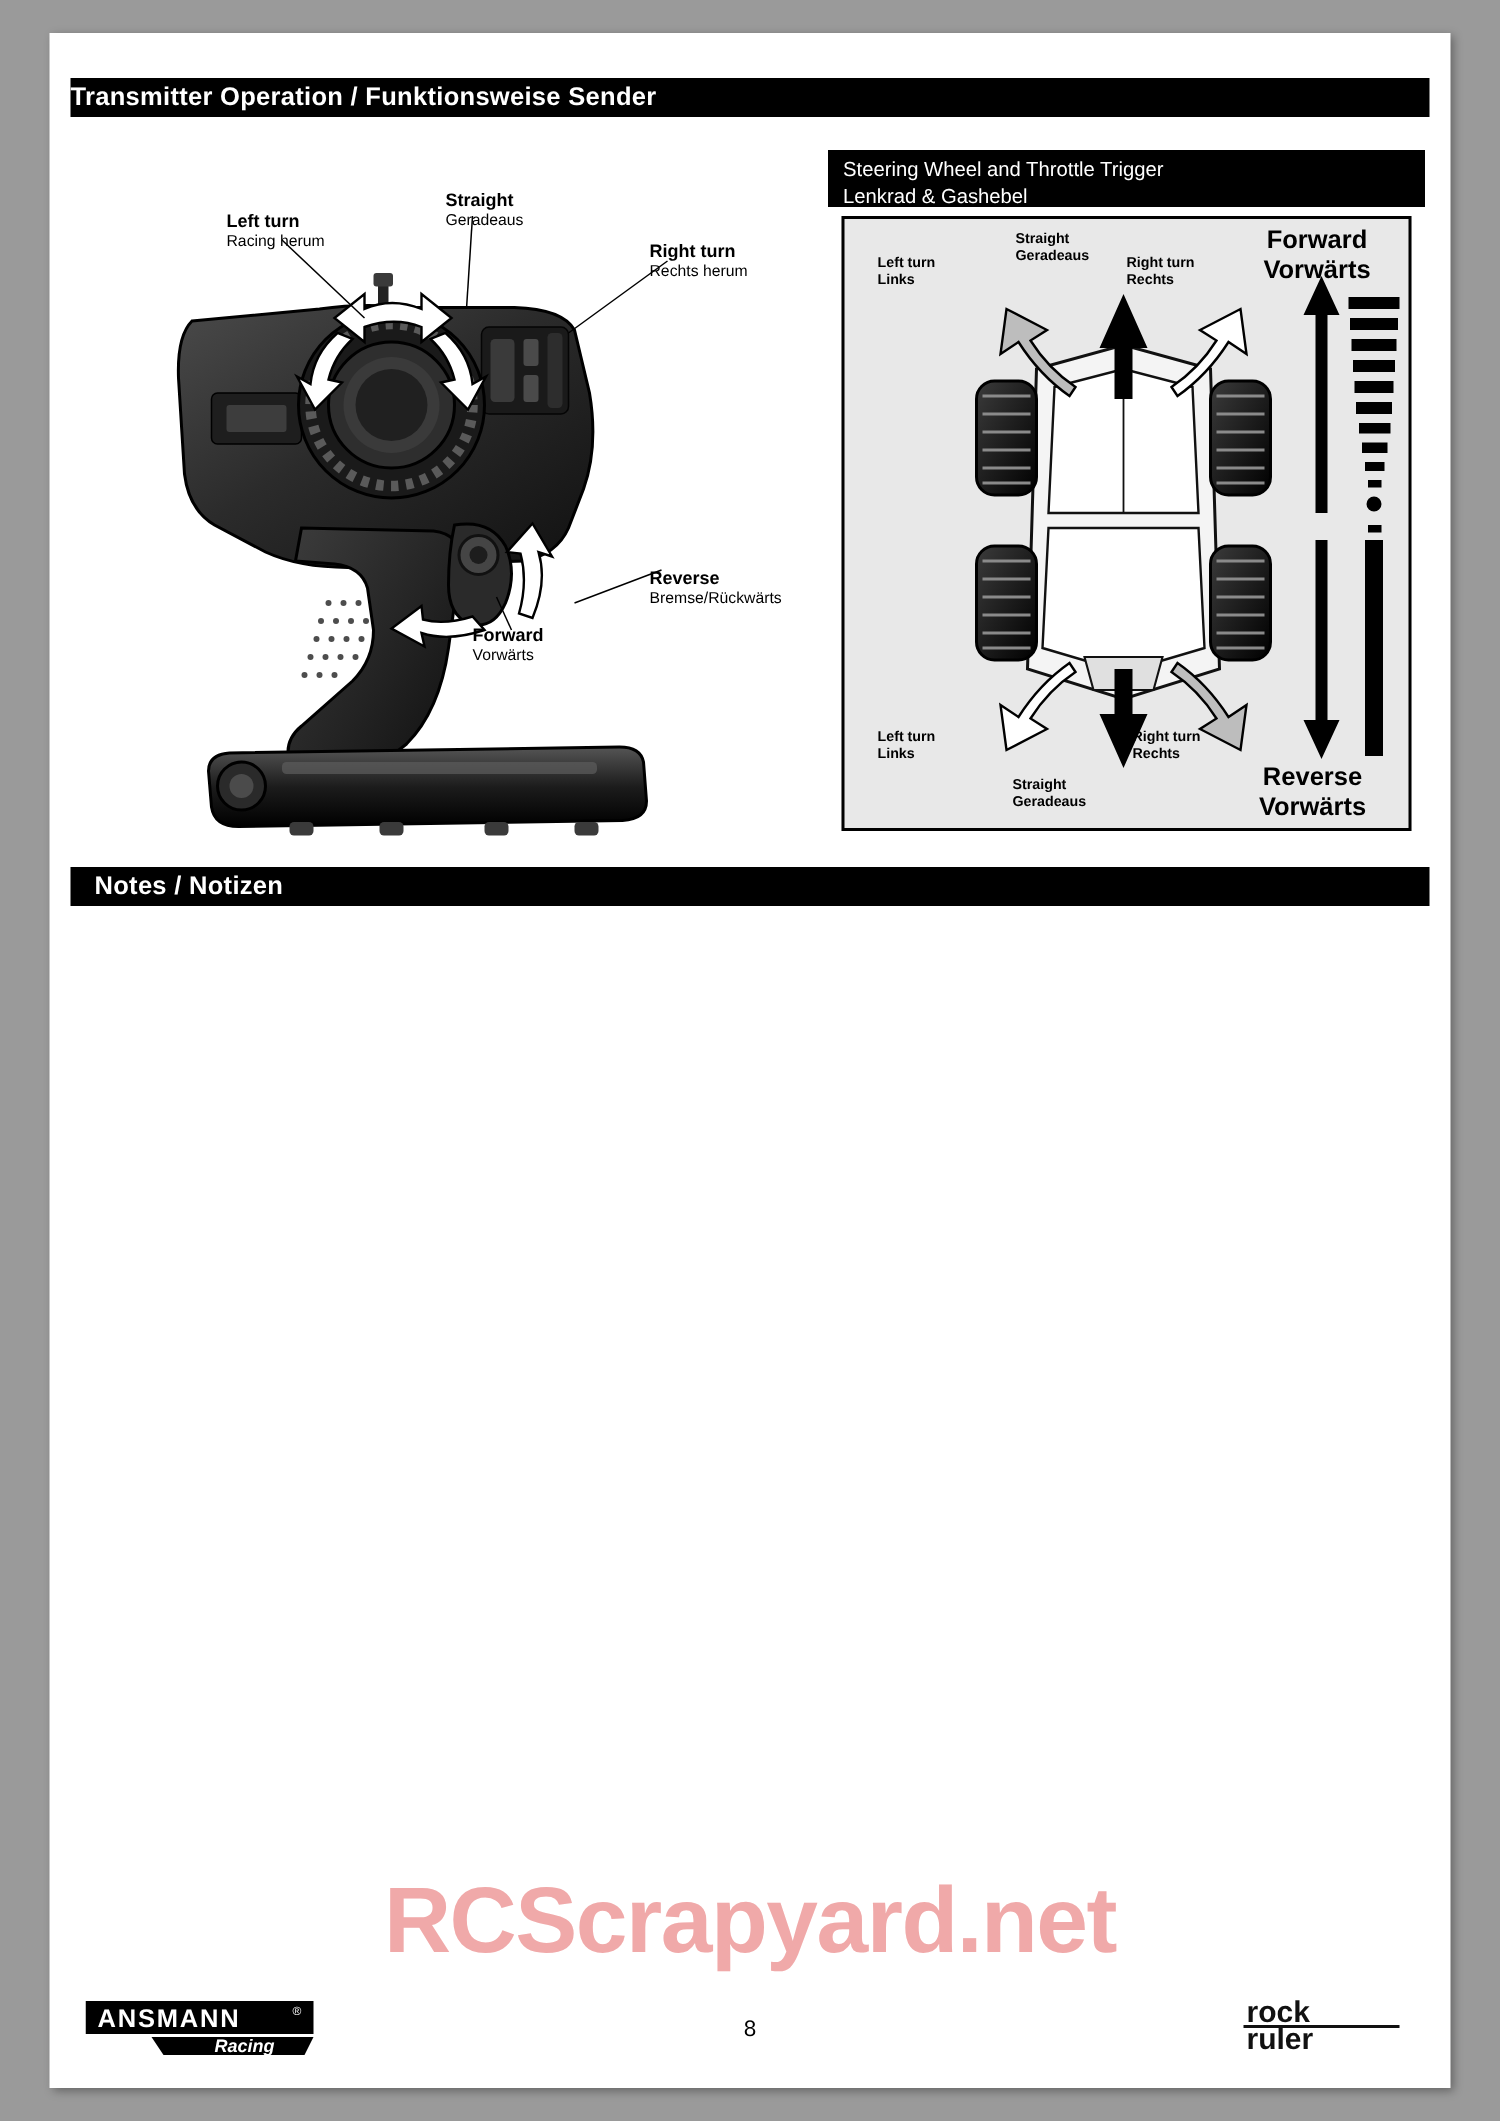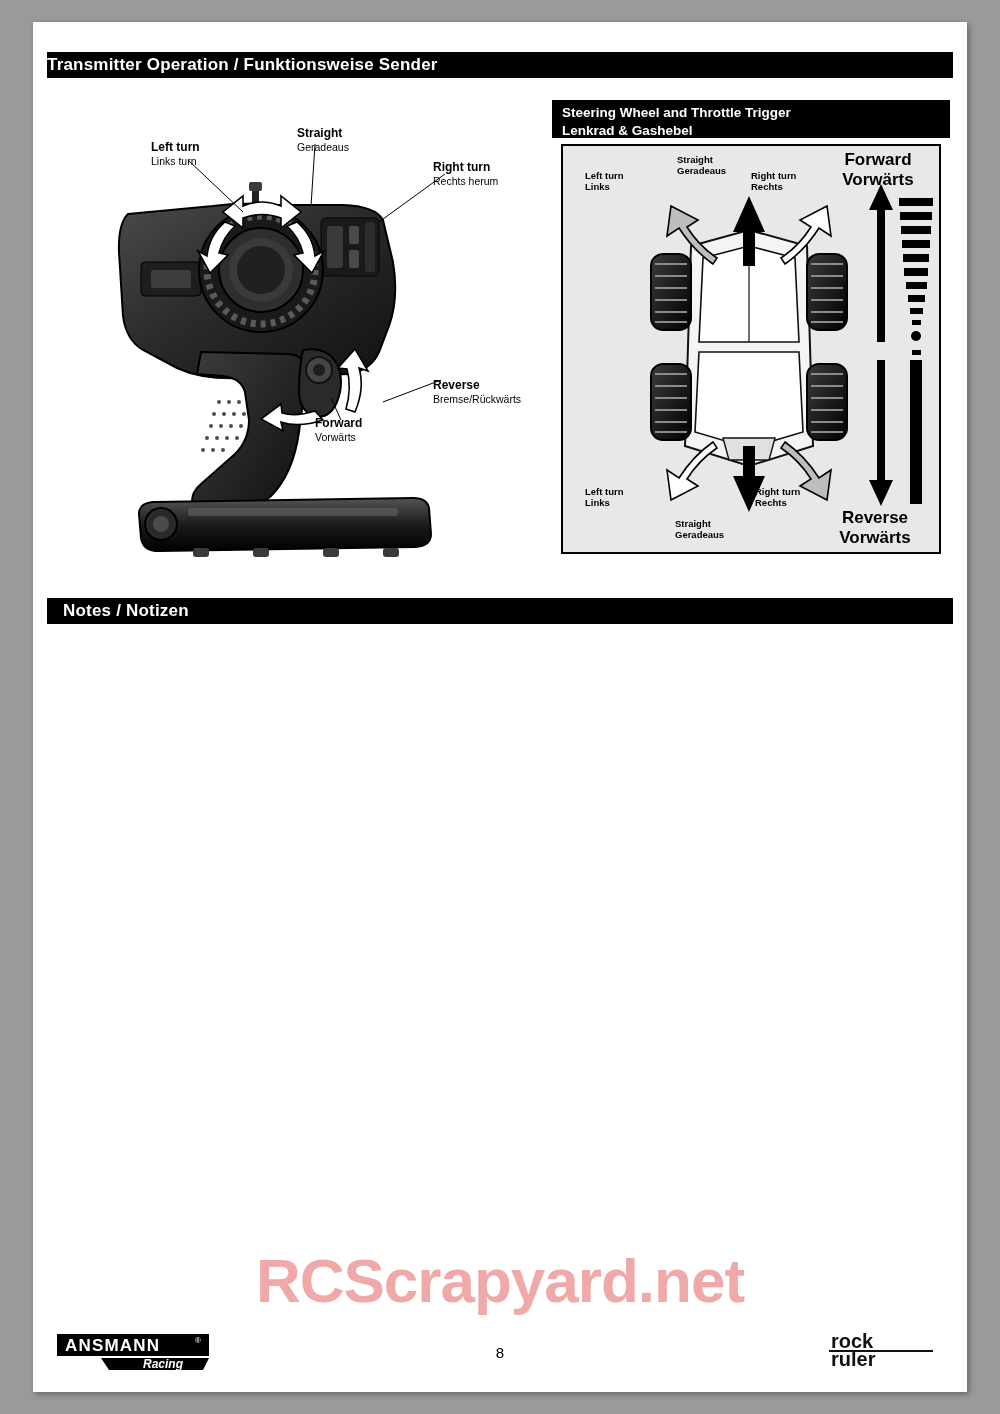--- a/index.html
+++ b/index.html
@@ -40,21 +40,20 @@
     height: 26px;
     font-size: 17px;
   }
   #header-bar .bar-text { }
   #notes-bar {
     left: 14px;
     top: 556px;
     width: 906px;
     height: 26px;
     font-size: 17px;
-    margin-top: 20px;
   }
   #notes-bar .bar-text { padding-left: 16px; }
 
   
   #transmitter-figure {
     position: absolute;
     left: 60px;
     top: 80px;
     width: 470px;
     height: 460px;
@@ -77,21 +76,21 @@
     height: 462px;
     background: #ffffff;
   }
   #steering-box-title {
     position: absolute;
     left: 0; top: 0;
     width: 398px;
     height: 38px;
     background: #000;
     color: #fff;
-    font-weight: bold;
+    font-weight: normal;
     font-size: 13.5px;
     line-height: 1.35;
     padding: 4px 0 0 10px;
     box-sizing: border-box;
   }
   #steering-inner {
     position: absolute;
     left: 9px;
     top: 44px;
     width: 380px;
@@ -258,21 +257,21 @@
 
       <path d="M95 58 L150 110" stroke="#000" stroke-width="1" fill="none"></path>
       <path d="M222 42 L218 104" stroke="#000" stroke-width="1" fill="none"></path>
       <path d="M352 72 L286 120" stroke="#000" stroke-width="1" fill="none"></path>
       <path d="M348 278 L290 300" stroke="#000" stroke-width="1" fill="none"></path>
       <path d="M248 318 L238 296" stroke="#000" stroke-width="1" fill="none"></path>
     </svg>
 
     <div class="callout" style="left:58px; top:38px;">
       <div class="t1">Left turn</div>
-      <div class="t2">Links turn</div>
+      <div class="t2">Racing herum</div>
     </div>
 
     <div class="callout" style="left:204px; top:24px;">
       <div class="t1">Straight</div>
       <div class="t2">Geradeaus</div>
     </div>
 
     <div class="callout" style="left:340px; top:58px;">
       <div class="t1">Right turn</div>
       <div class="t2">Rechts herum</div>

